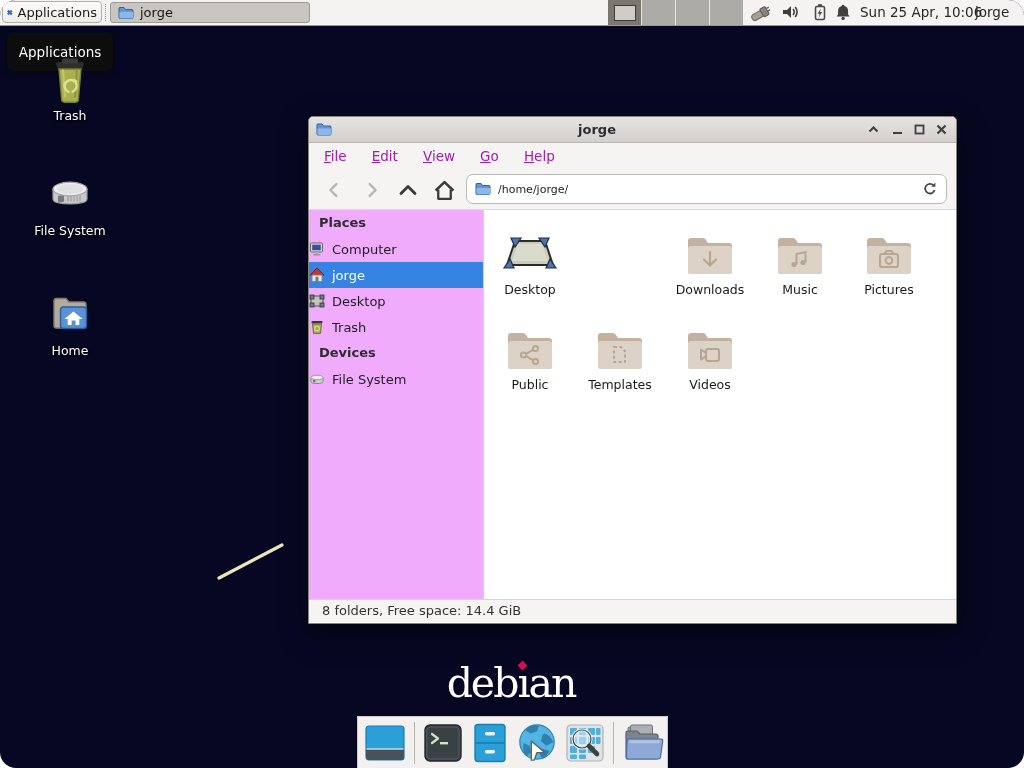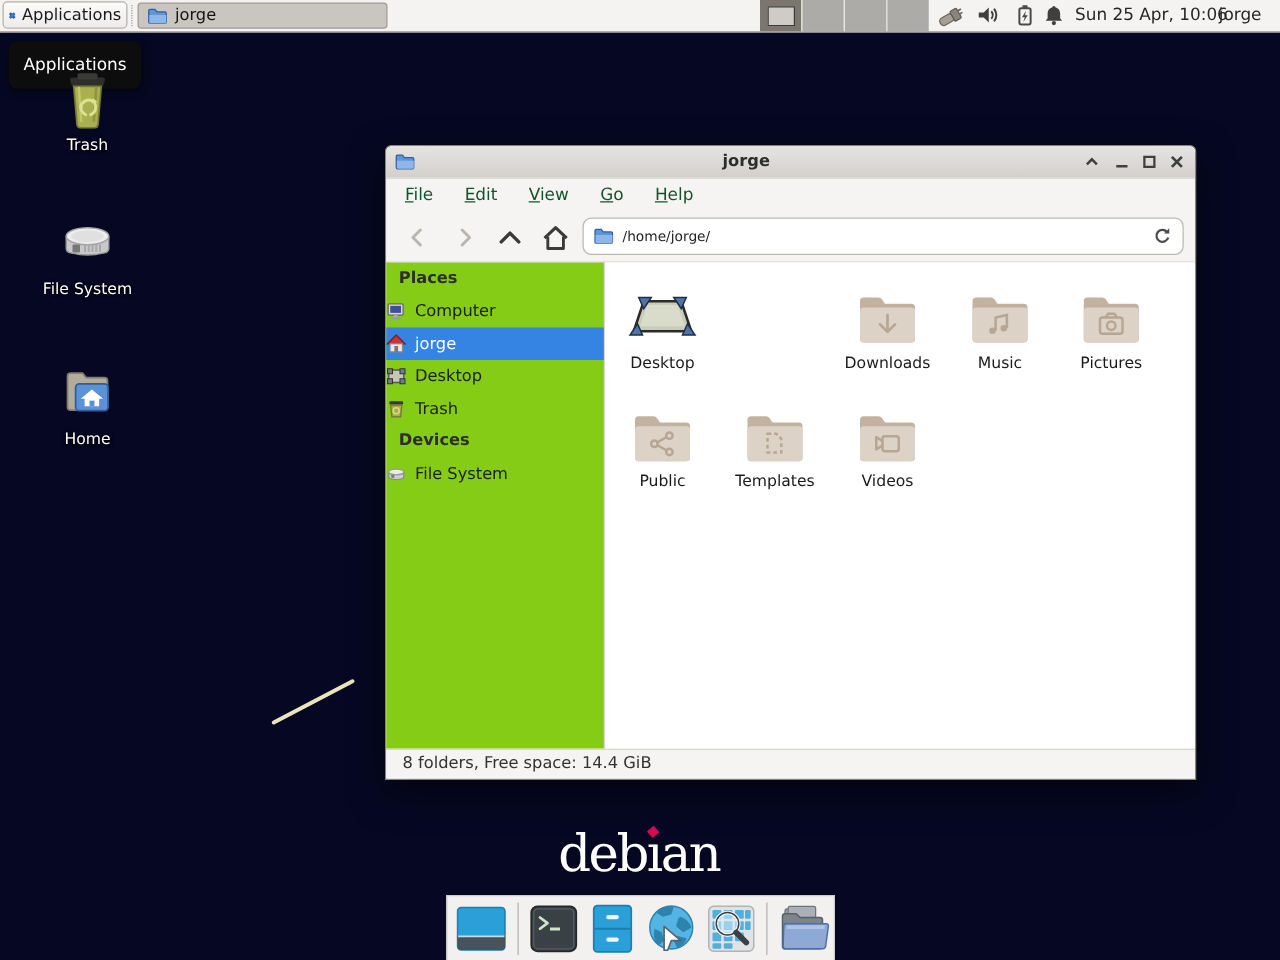--- a/index.html
+++ b/index.html
@@ -1,17 +1,17 @@
 <!DOCTYPE html>
 <html><head>
 <meta charset="utf-8">
 <style>
   html,body{margin:0;padding:0;}
   #screen{position:relative;width:1024px;height:768px;background:#060823;overflow:hidden;
-          font-family:"DejaVu Sans","Liberation Sans",sans-serif;-webkit-font-smoothing:antialiased;}
+          font-family:"DejaVu Sans","Liberation Sans",sans-serif;border-radius:16px;-webkit-font-smoothing:antialiased;}
   
   #panel{position:absolute;left:0;top:0;width:1024px;height:25px;background:#f4f3f1;border-bottom:1px solid #9b9892;}
   #apps-btn{position:absolute;left:2px;top:1px;height:22px;width:100px;display:flex;align-items:center;gap:5px;
             background:linear-gradient(#fcfbfa,#eeece9);border:1px solid #b3b0aa;border-radius:4px;padding:0 4px;box-sizing:border-box;}
   #apps-btn span{font-size:13px;color:#1b1b1b;}
   #panel-handle{position:absolute;left:105px;top:4px;height:17px;width:3px;border-left:1px dotted #a09d97;}
   #taskbar-item{position:absolute;left:110px;top:2px;height:21px;width:200px;display:flex;align-items:center;gap:6px;
             background:#c9c6c1;border:1px solid #9d9a94;border-radius:3px;padding:0 7px;box-sizing:border-box;}
   #taskbar-item span{font-size:13px;color:#141414;}
   #pager{position:absolute;left:608px;top:0;height:25px;display:flex;}
@@ -39,31 +39,31 @@
   
   #win{position:absolute;left:308px;top:116px;width:647px;height:506px;background:#fff;border:1px solid #87847e;
        border-radius:5px 5px 0 0;box-shadow:0 10px 28px rgba(0,0,0,.55);}
   #titlebar{position:absolute;left:0;top:0;width:100%;height:26px;background:linear-gradient(#e6e4e1,#d3d0cc);
        border-bottom:1px solid #b8b5b0;border-radius:5px 5px 0 0;box-sizing:border-box;}
   #title-icon{position:absolute;left:7px;top:5px;}
   #win-title{position:absolute;left:288px;top:0;transform:translateX(-50%);line-height:25px;font-size:13px;font-weight:bold;color:#2d2d2d;}
   .winctl{position:absolute;top:4px;width:17px;height:17px;display:flex;align-items:center;justify-content:center;}
   
   #menubar{position:absolute;left:0;top:26px;width:100%;height:26px;background:#f5f4f2;padding-left:4px;box-sizing:border-box;}
-  .menu-item{display:inline-block;height:26px;line-height:26px;padding:0 9px;margin-left:2px;font-size:13.5px;color:#14532d;}
+  .menu-item{display:inline-block;height:26px;line-height:26px;padding:0 9px;margin-left:2px;font-size:13.5px;color:#a21caf;}
   .menu-item::first-letter{text-decoration:underline;}
   
   #toolbar{position:absolute;left:0;top:52px;width:100%;height:41px;background:#f5f4f2;border-bottom:1px solid #dddbd7;box-sizing:border-box;}
   .tbtn{position:absolute;top:8px;width:26px;height:26px;display:flex;align-items:center;justify-content:center;border-radius:4px;}
   #path-entry{position:absolute;left:157px;top:5px;width:481px;height:30px;background:#fff;border:1px solid #bcb9b4;
        border-radius:7px;box-sizing:border-box;display:flex;align-items:center;padding:0 8px;gap:7px;}
   #path-text{flex:1;font-size:11px;color:#1d1d1d;}
   
   #win-body{position:absolute;left:0;top:93px;width:100%;height:389px;display:flex;}
-  #sidebar{width:175px;background:#84cc16;border-right:1px solid #d5d3cf;box-sizing:border-box;}
+  #sidebar{width:175px;background:#f0abfc;border-right:1px solid #d5d3cf;box-sizing:border-box;}
   .side-header{height:26px;line-height:26px;padding-left:10px;font-size:13px;font-weight:bold;color:#2d2d2d;}
   .side-row{height:26px;display:flex;align-items:center;gap:7px;font-size:13px;color:#1e1e1e;}
   .side-row.selected{background:#3584e4;color:#fff;}
   #main-view{position:relative;flex:1;background:#fff;}
   .fitem{position:absolute;width:90px;text-align:center;}
   .fitem svg{display:block;margin:0 auto;}
   .flabel{margin-top:2px;font-size:12.5px;color:#1a1a1a;line-height:16px;}
   
   #statusbar{position:absolute;left:0;top:482px;width:100%;height:23px;background:#f5f4f2;border-top:1px solid #d8d6d2;
        box-sizing:border-box;line-height:22px;padding-left:13px;font-size:13px;color:#333;}

